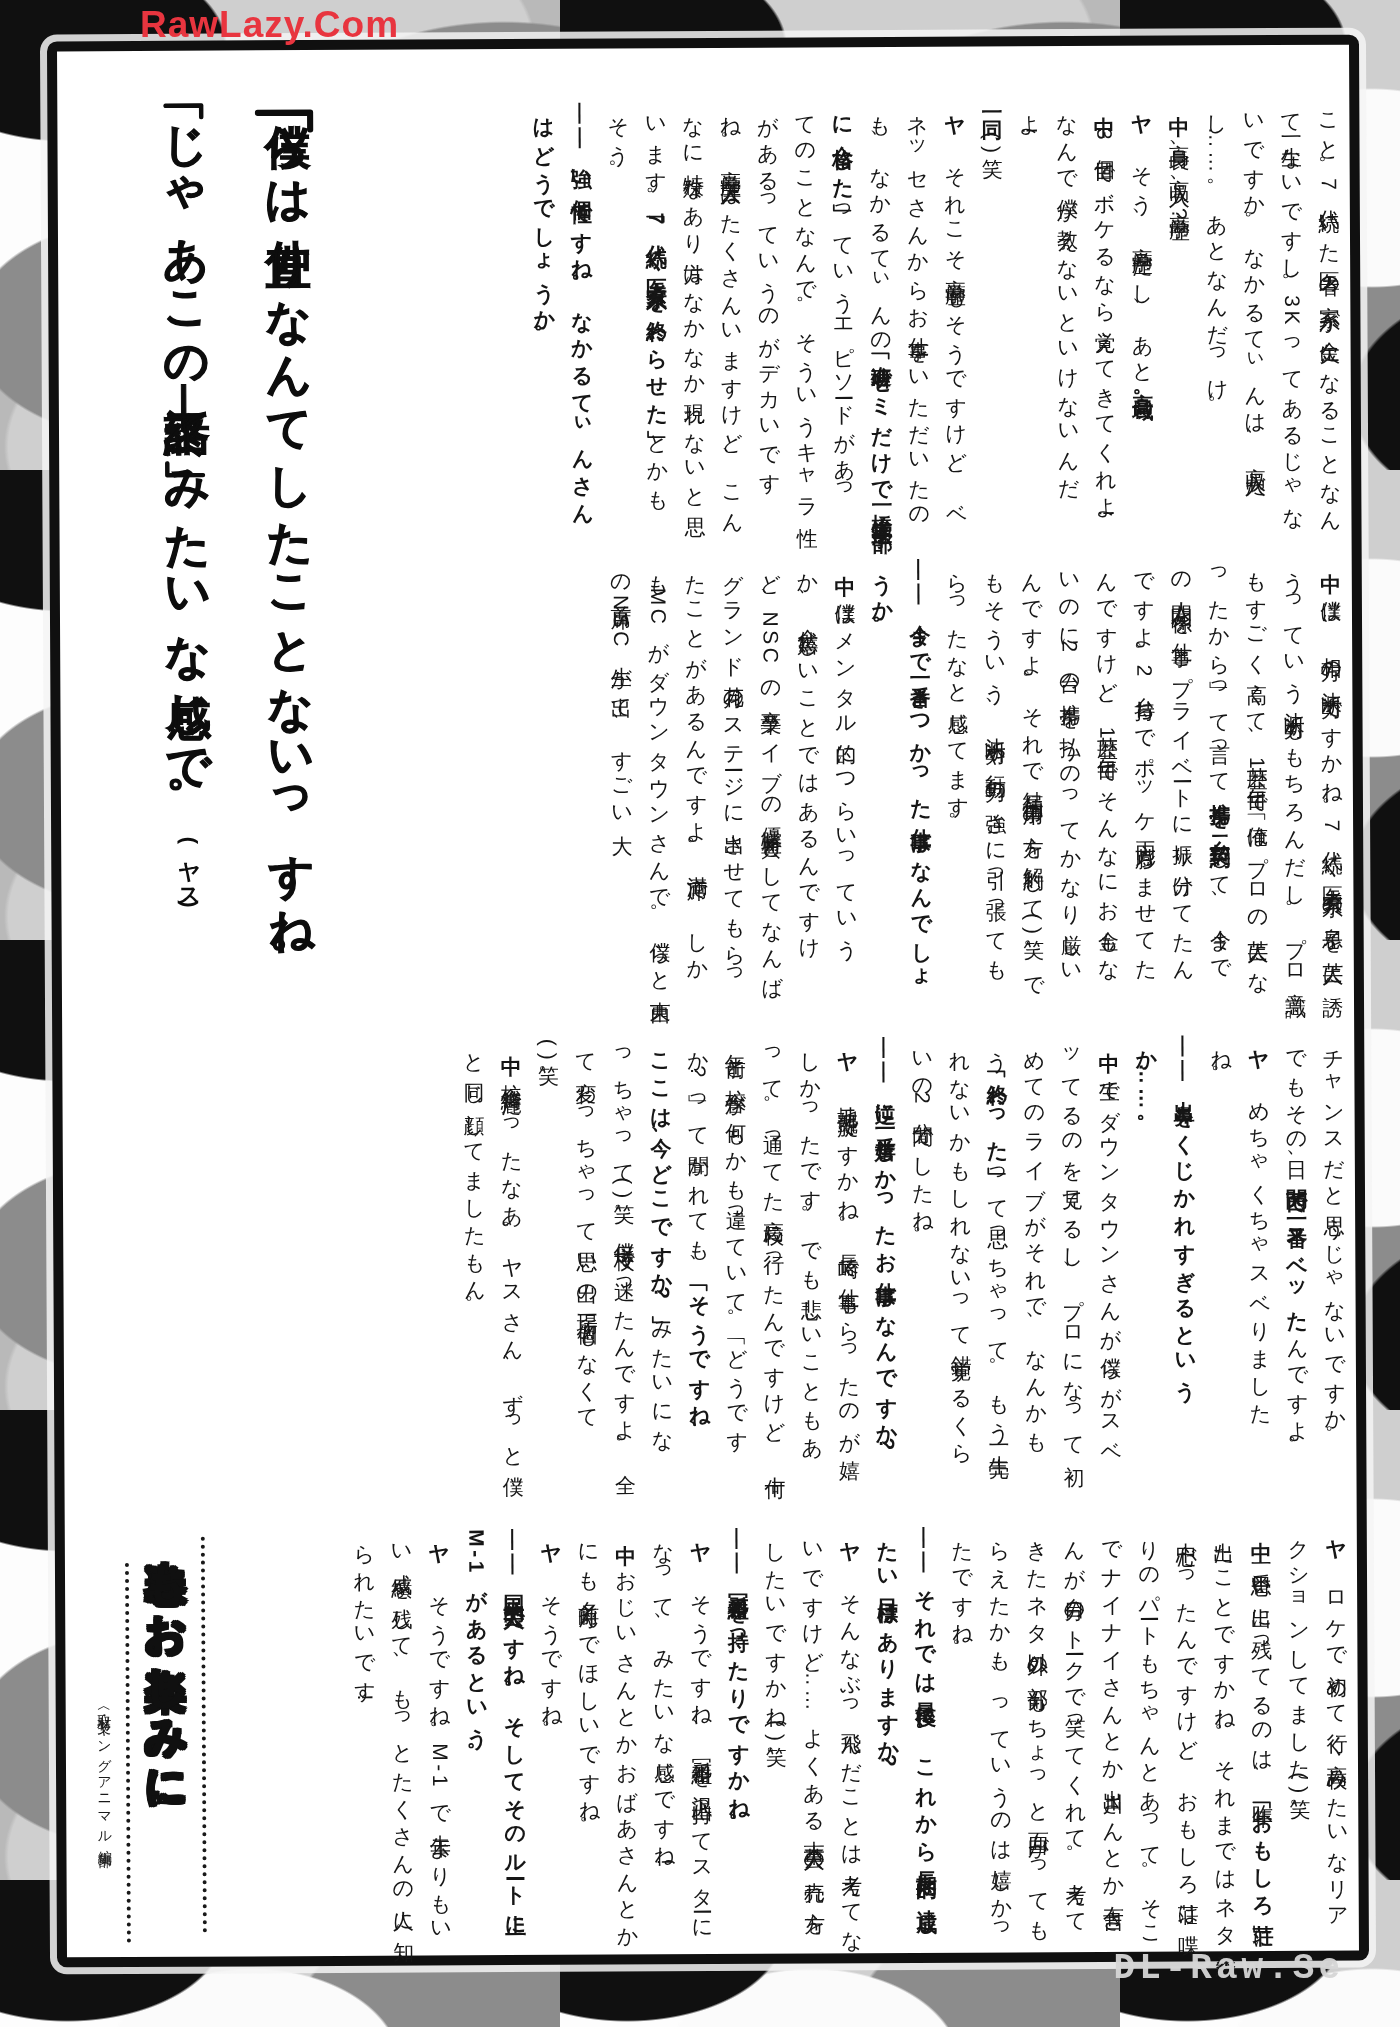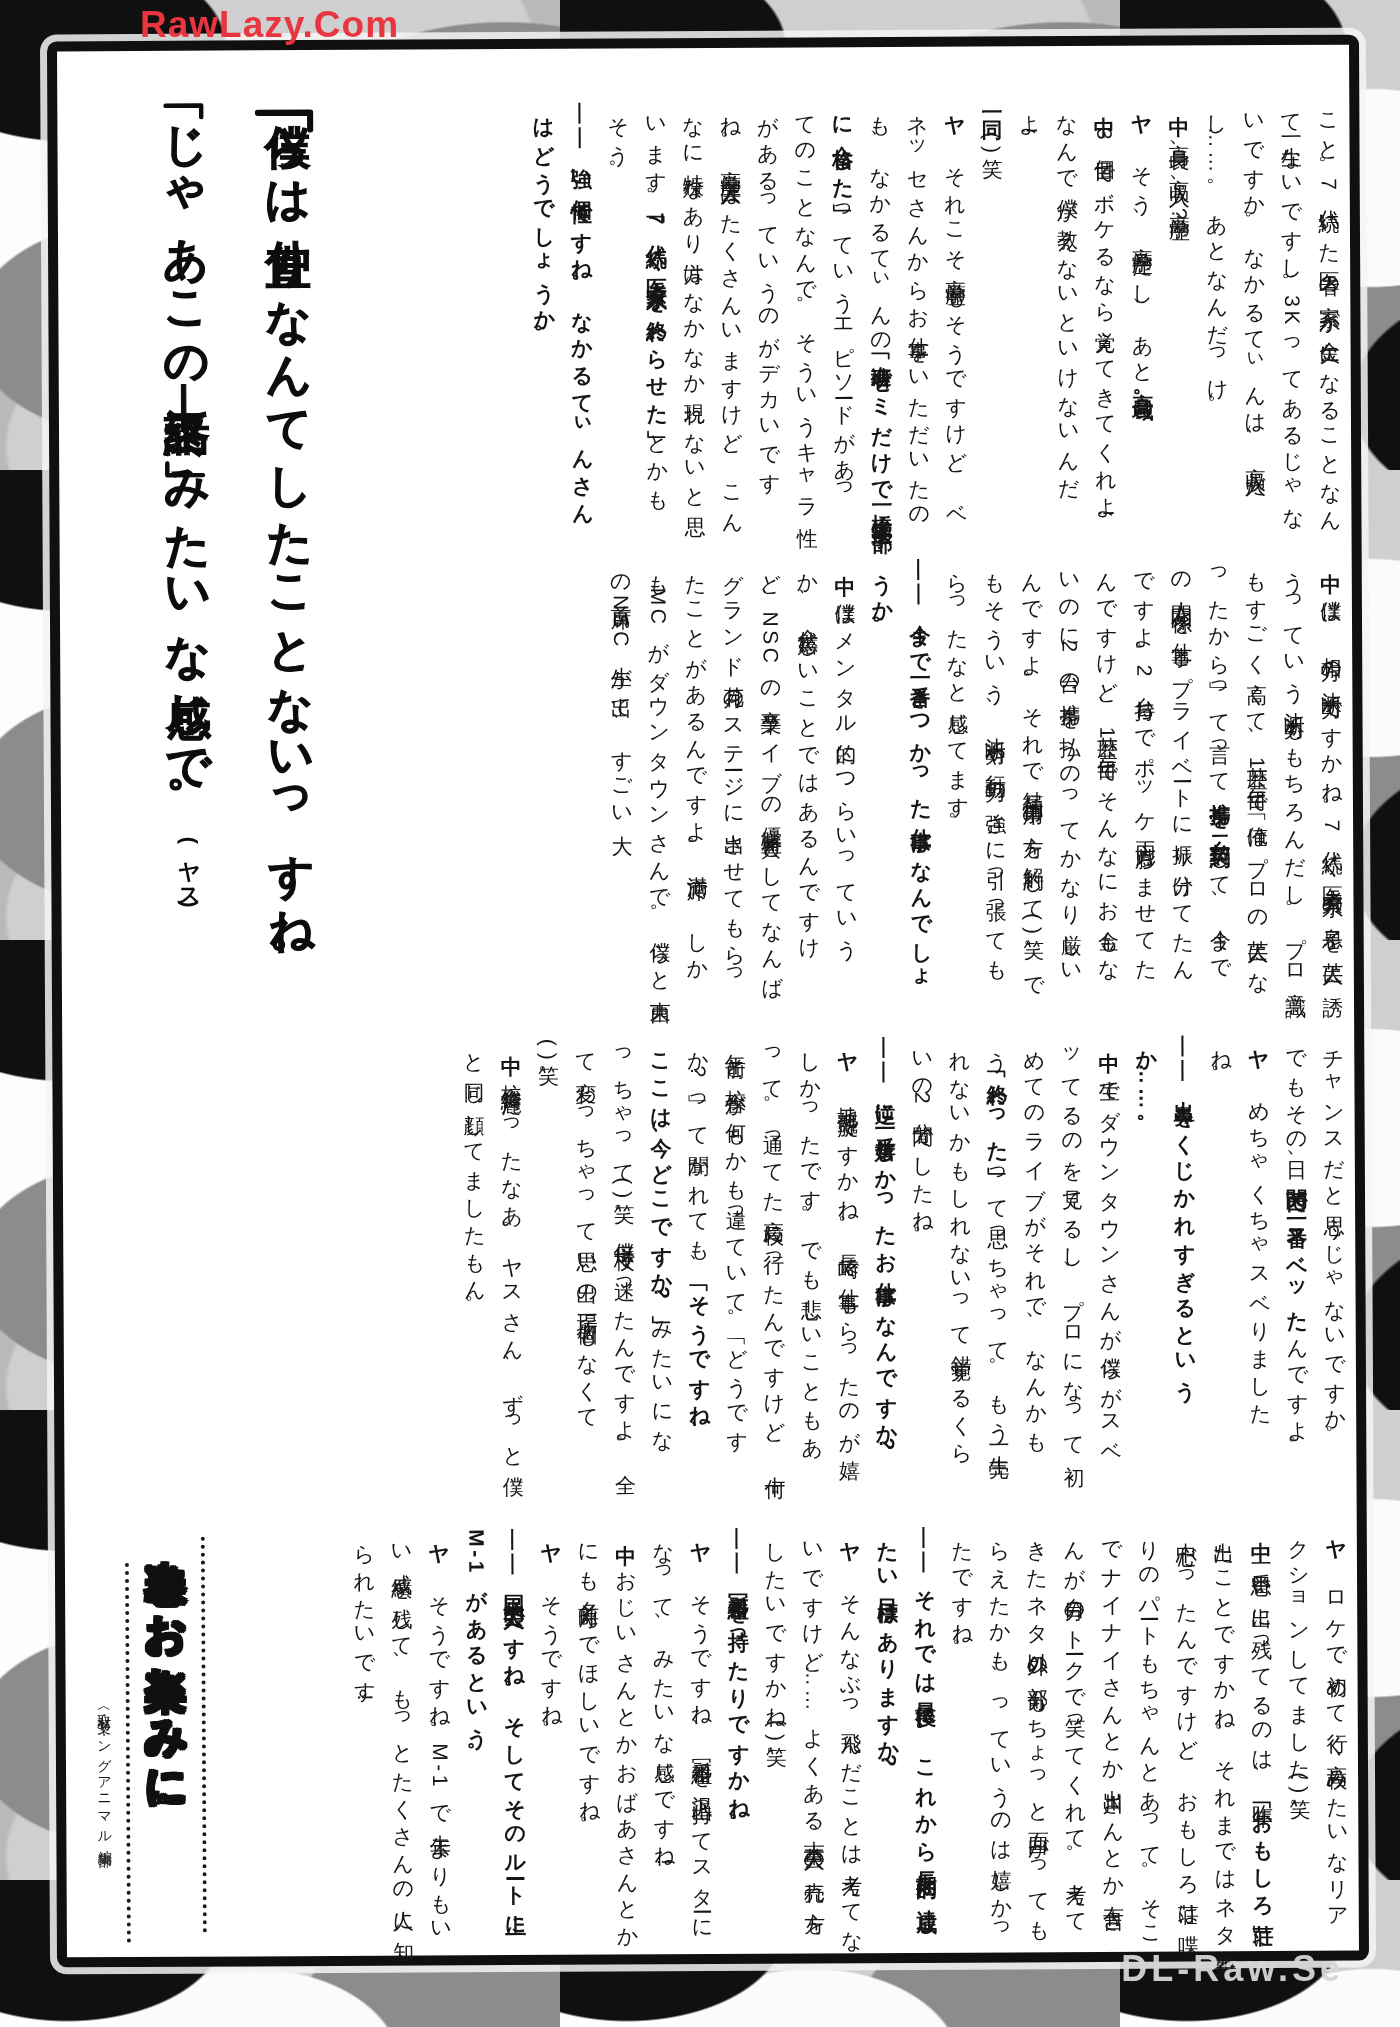--- a/index.html
+++ b/index.html
@@ -70,21 +70,21 @@
   .credit{
     font-size:14px;letter-spacing:2px;margin-top:172px;color:#1a1a1a;
   }
   
   .wm-top{
     position:absolute;left:140px;top:4px;z-index:9;
     font-size:37px;font-weight:bold;letter-spacing:1px;color:#e8353f;text-align:center;
   }
   .wm-bottom{
     position:absolute;right:56px;top:1948px;z-index:9;
-    font-size:36px;font-weight:bold;letter-spacing:4px;color:#d6d6d6;opacity:.95;
+    font-size:36px;font-weight:bold;letter-spacing:4px;color:#d6d6d6;opacity:.95;font-family:Liberation Mono, monospace;
   }
 </style>
 </head>
 <body>
 
 <div class="stage">
 
   <div class="page">
 
     <div class="headline">

